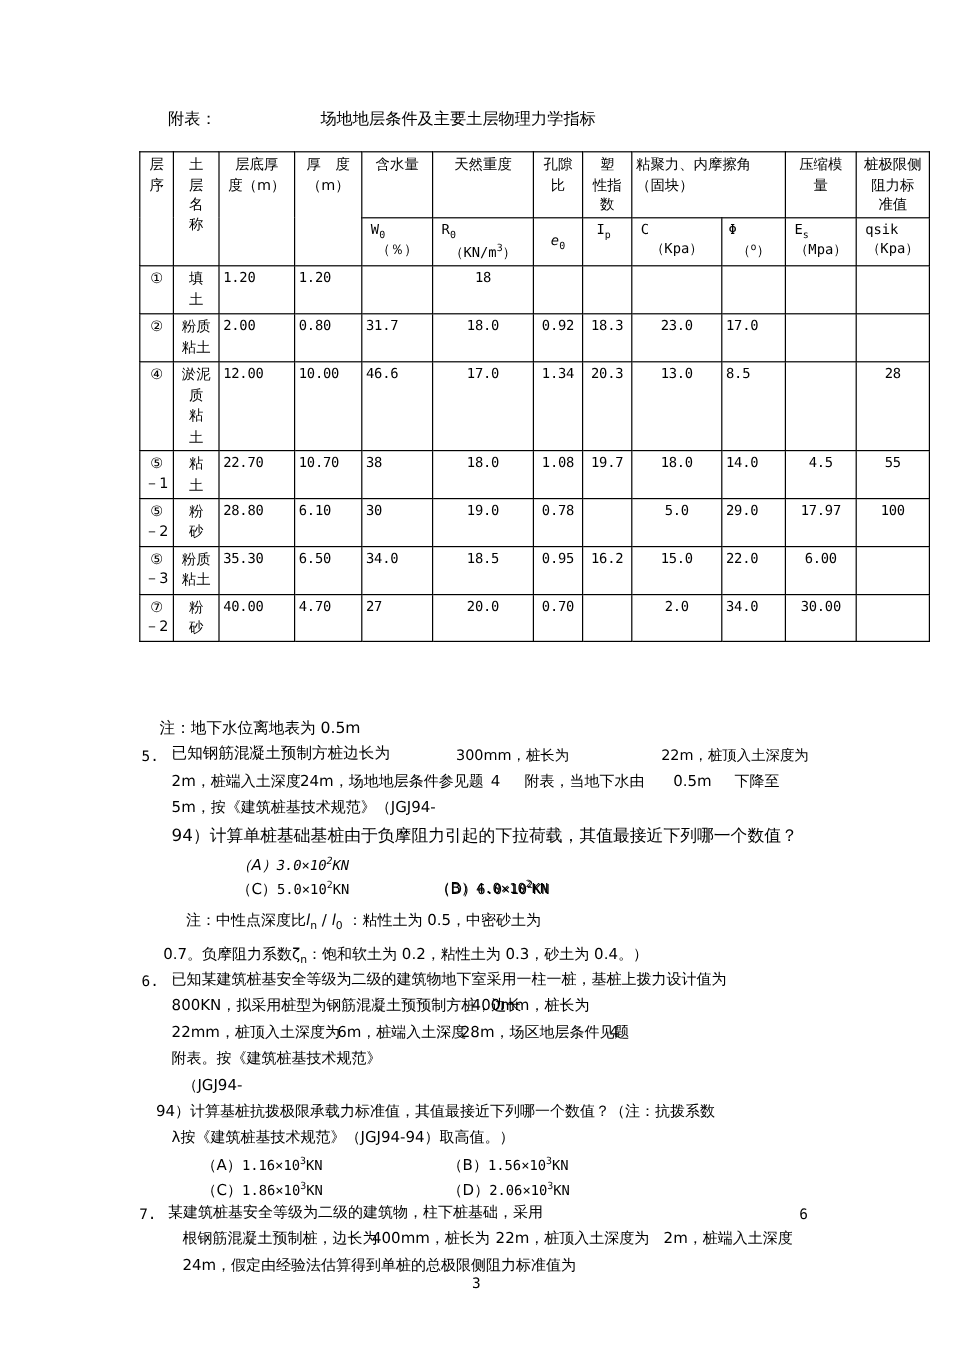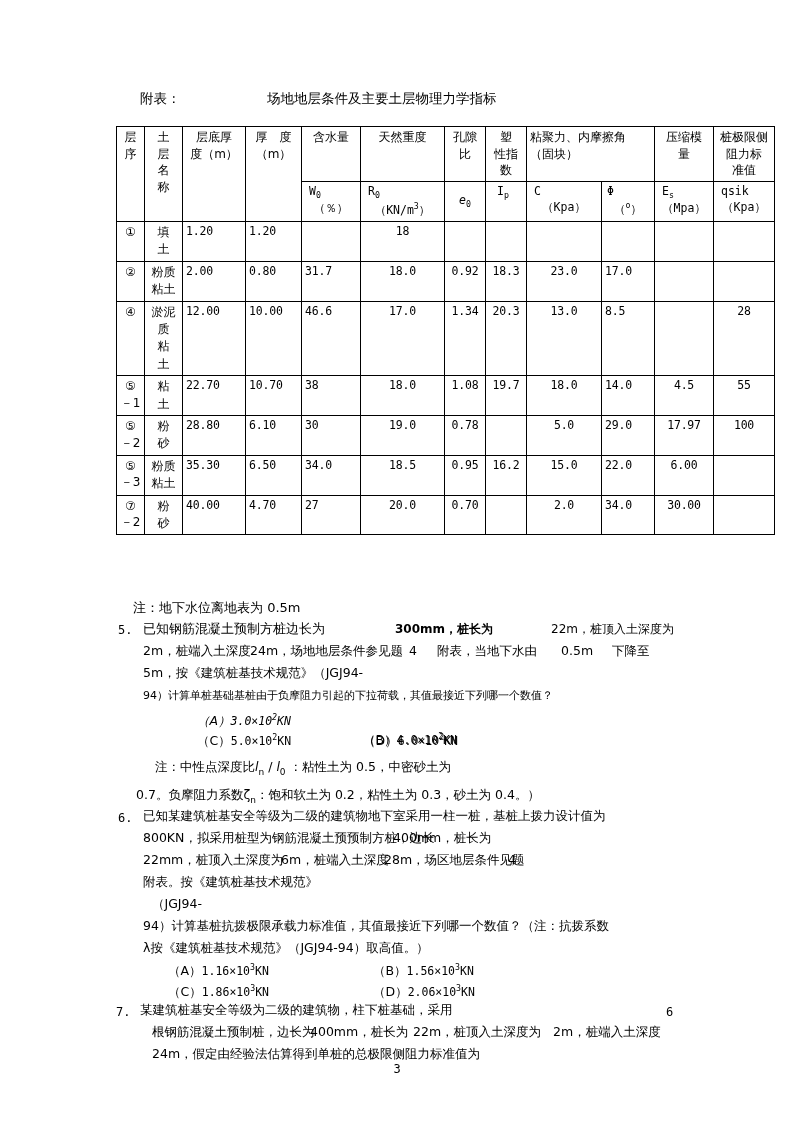--- a/index.html
+++ b/index.html
@@ -407,32 +407,32 @@
         <td class="numc">30.00</td>
         <td class="numc"></td>
       </tr>
     </tbody>
   </table>
 
   <div class="btext" style="left:133px; top:601px;">注：地下水位离地表为 0.5m</div>
 
   <div class="qnum" style="left:118px; top:623px;">5.</div>
   <div class="btext" style="left:143px; top:622px;">已知钢筋混凝土预制方桩边长为</div>
-  <div class="btext" style="left:395px; top:623px; font-size:12px;font-weight:bold;">300mm，桩长为</div>
+  <div class="btext" style="left:380px; top:623px; font-size:12px;">300mm，桩长为</div>
   <div class="btext" style="left:551px; top:623px; font-size:12px;">22m，桩顶入土深度为</div>
 
   <div class="btext" style="left:143px; top:645px; font-size:12.5px;">2m，桩端入土深度</div>
   <div class="btext" style="left:250px; top:645px; font-size:12.5px;">24m，场地地层条件参见题</div>
   <div class="btext" style="left:409px; top:645px; font-size:12.5px;">4</div>
   <div class="btext" style="left:437px; top:645px; font-size:12.5px;">附表，当地下水由</div>
   <div class="btext" style="left:561px; top:645px; font-size:12.5px;">0.5m</div>
   <div class="btext" style="left:612px; top:645px; font-size:12.5px;">下降至</div>
 
   <div class="btext" style="left:143px; top:667px; font-size:12.5px;">5m，按《建筑桩基技术规范》（JGJ94-</div>
-  <div class="btext" style="left:143px; top:690px; font-size:11px;text-align:right;">94）计算单桩基础基桩由于负摩阻力引起的下拉荷载，其值最接近下列哪一个数值？</div>
+  <div class="btext" style="left:143px; top:690px; font-size:14px;text-align:right;">94）计算单桩基础基桩由于负摩阻力引起的下拉荷载，其值最接近下列哪一个数值？</div>
 
   <div class="btext" style="left:197px; top:713px; font-size:12.5px;font-style:italic;">
     <span>（A）</span><span class="small-num">3.0×10<sup>2</sup>KN</span>
   </div>
   <div class="btext" style="left:363px; top:732px; font-size:12.5px;">
     <span>（B）</span><span class="small-num">4.0×10<sup>2</sup>KN</span>
   </div>
   <div class="btext" style="left:197px; top:733px; font-size:12.5px;">
     <span>（C）</span><span class="small-num">5.0×10<sup>2</sup>KN</span>
   </div>
@@ -450,21 +450,21 @@
   <div class="qnum" style="left:118px; top:811px;">6.</div>
   <div class="btext" style="left:143px; top:810px; font-size:12.5px;">已知某建筑桩基安全等级为二级的建筑物地下室采用一柱一桩，基桩上拨力设计值为</div>
   <div class="btext" style="left:143px; top:832px; font-size:12.5px;">800KN，拟采用桩型为钢筋混凝土预预制方桩，边长</div>
   <div class="btext" style="left:393px; top:832px; font-size:12.5px;">400mm，桩长为</div>
   <div class="btext" style="left:143px; top:854px; font-size:12.5px;">22mm，桩顶入土深度为</div>
   <div class="btext" style="left:281px; top:854px; font-size:12.5px;">6m，桩端入土深度</div>
   <div class="btext" style="left:384px; top:854px; font-size:12.5px;">28m，场区地层条件见题</div>
   <div class="btext" style="left:508px; top:854px; font-size:12.5px;">4</div>
   <div class="btext" style="left:143px; top:876px; font-size:12.5px;">附表。按《建筑桩基技术规范》</div>
   <div class="btext" style="left:152px; top:898px; font-size:12.5px;">（JGJ94-</div>
-  <div class="btext" style="left:143px; top:920px; font-size:12.5px;text-align:center;">94）计算基桩抗拨极限承载力标准值，其值最接近下列哪一个数值？（注：抗拨系数</div>
+  <div class="btext" style="left:130px; top:920px; font-size:12.5px;text-align:center;">94）计算基桩抗拨极限承载力标准值，其值最接近下列哪一个数值？（注：抗拨系数</div>
   <div class="btext" style="left:143px; top:942px; font-size:12.5px;">λ按《建筑桩基技术规范》（JGJ94-94）取高值。）</div>
 
   <div class="btext" style="left:168px; top:963px; font-size:12.5px;">
     <span>（A）</span><span class="small-num">1.16×10<sup>3</sup>KN</span>
   </div>
   <div class="btext" style="left:373px; top:963px; font-size:12.5px;">
     <span>（B）</span><span class="small-num">1.56×10<sup>3</sup>KN</span>
   </div>
   <div class="btext" style="left:168px; top:984px; font-size:12.5px;">
     <span>（C）</span><span class="small-num">1.86×10<sup>3</sup>KN</span>

